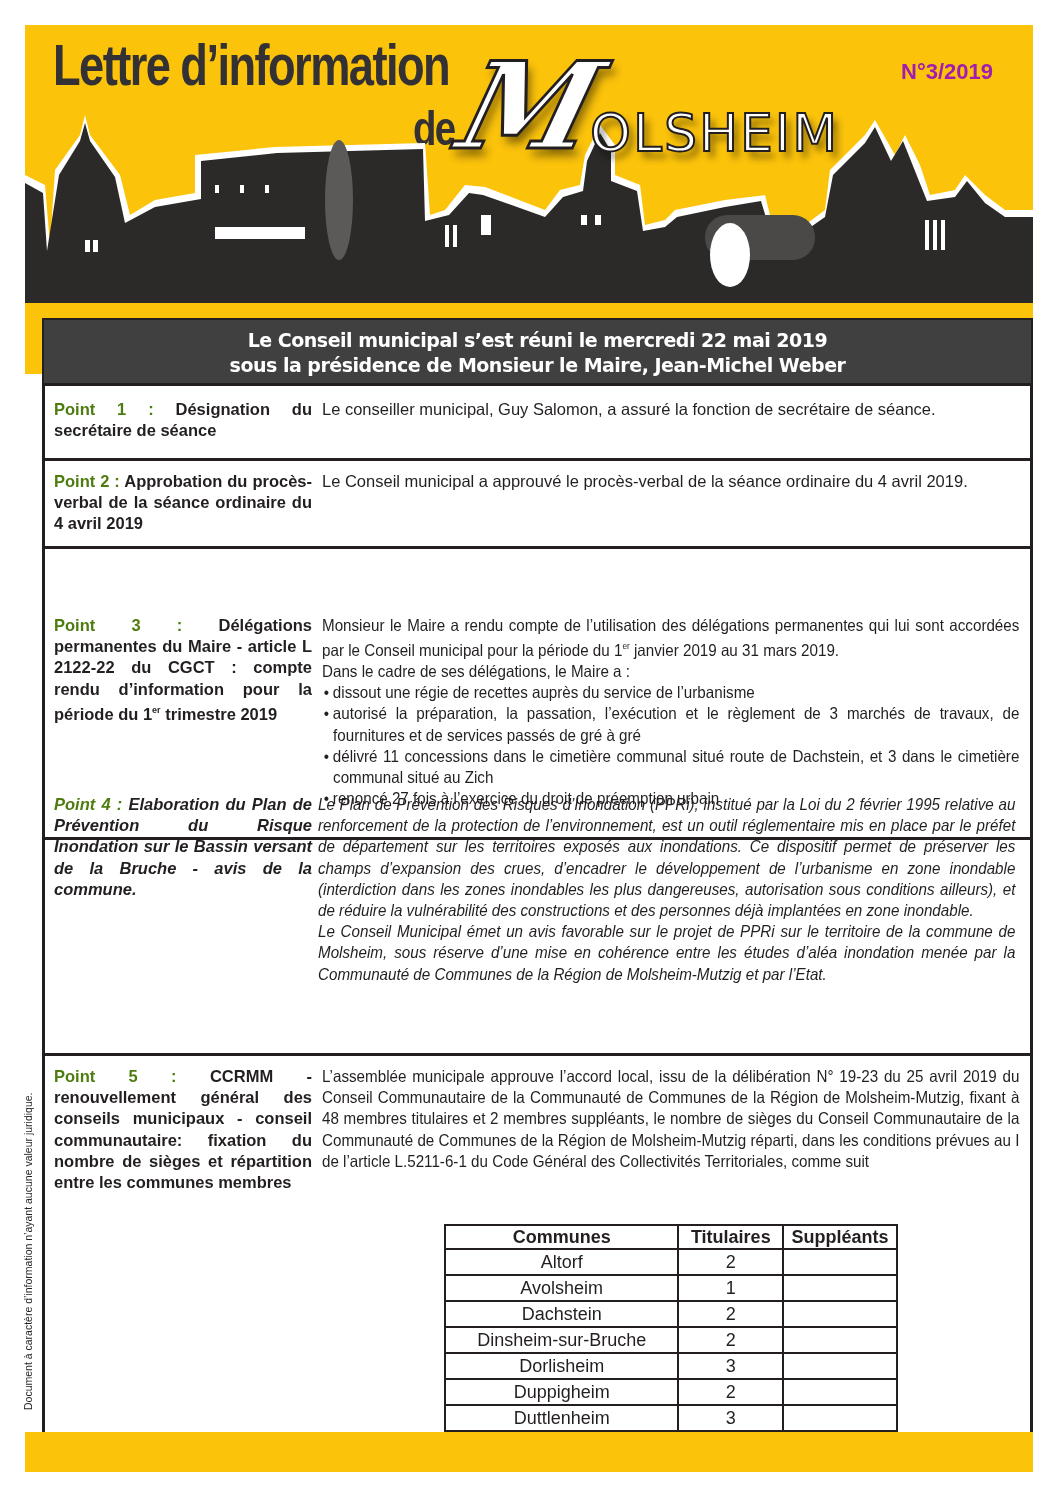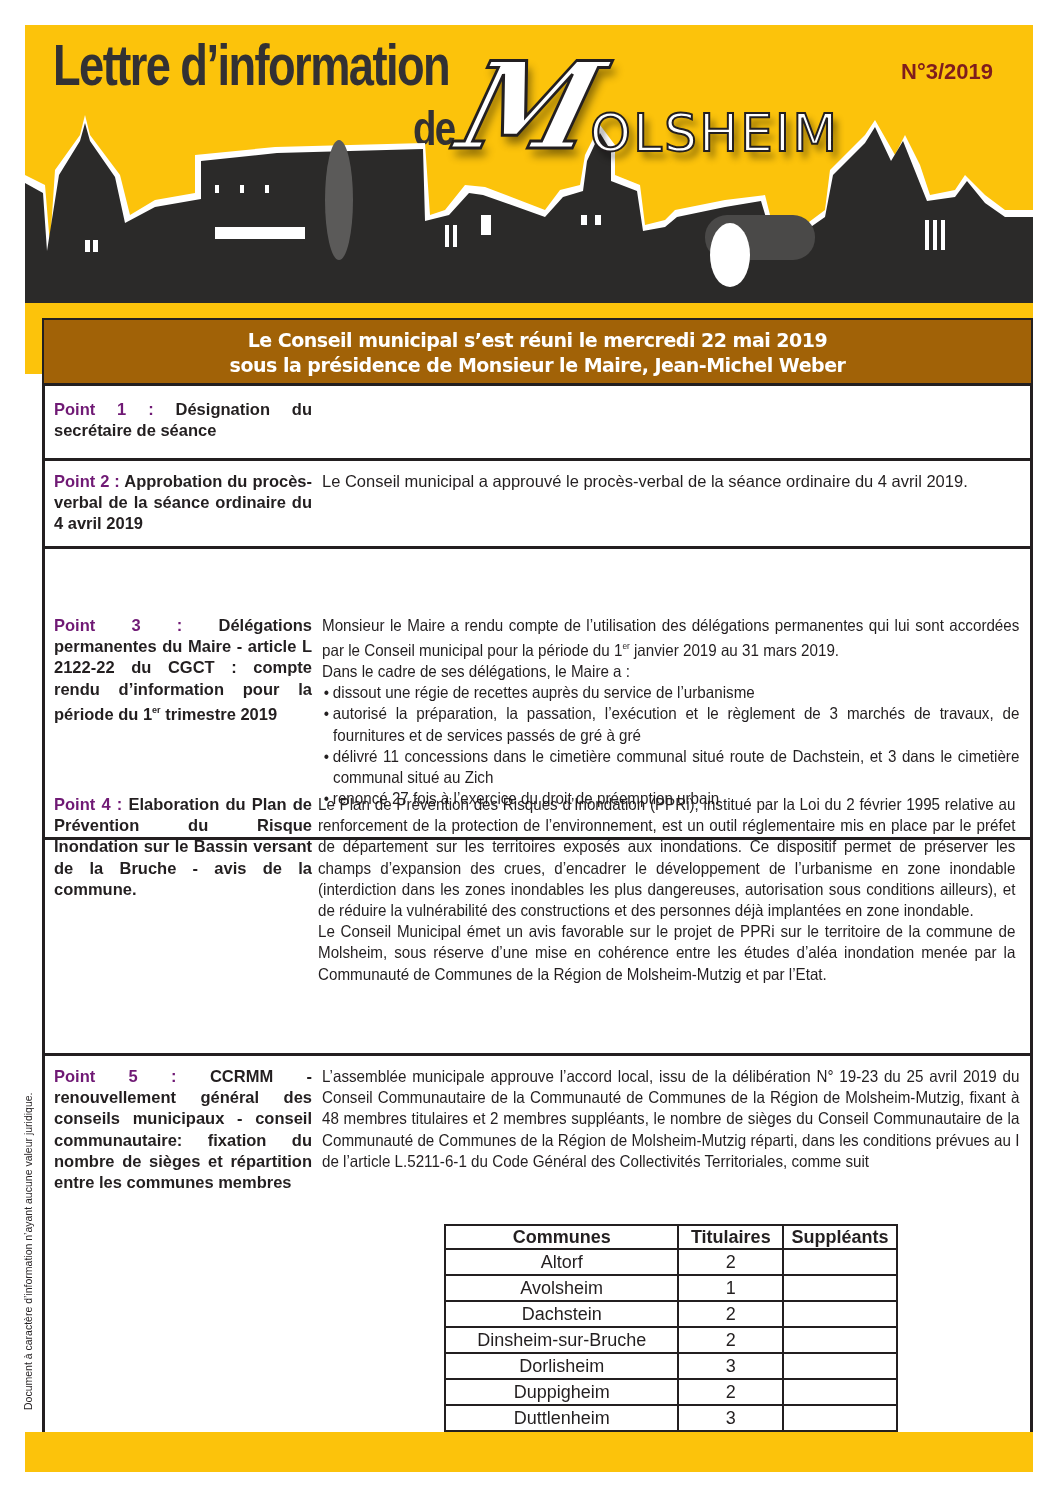--- a/index.html
+++ b/index.html
@@ -31,55 +31,55 @@
       transform: skewX(-15deg);
     }
     .banner-olsheim {
       position: absolute; left: 565px; top: 78px;
       font-family: "DejaVu Sans", sans-serif; font-size: 52px; letter-spacing: 2px;
       color: #ffffff; -webkit-text-stroke: 2px #231f20;
       text-shadow: 5px 7px 7px rgba(0,0,0,0.45);
     }
     .banner-issue {
       position: absolute; right: 40px; top: 34px;
-      font-weight: bold; font-size: 22px; color: #7f1d1d;
+      font-weight: bold; font-size: 22px; color: #a21caf;
     }
     .skyline { position: absolute; left: 0; top: 90px; width: 1008px; height: 188px; }
     .banner-site {
       position: absolute; right: 70px; bottom: 8px;
       font-size: 15px; font-weight: bold; color: #e6e6e6;
     }
     .banner-site .m { color: #fcc30b; font-family: "DejaVu Serif", serif; font-style: italic; }
     .banner-site .fr { color: #fcc30b; }
 
     
     .frame {
       position: absolute; left: 42px; top: 318px; width: 991px; height: 1152px;
       border-left: 3px solid #231f20; border-right: 3px solid #231f20; border-top: 3px solid #231f20;
     }
     .heading {
       position: absolute; left: 44px; top: 320px; width: 987px; height: 66px;
-      background: #a16207; color: #ffffff; text-align: center;
+      background: #404040; color: #ffffff; text-align: center;
       font-family: "DejaVu Sans", sans-serif; font-weight: bold;
       font-size: 19px; line-height: 25px; padding-top: 8px;
       border-bottom: 3px solid #231f20;
       letter-spacing: -0.5px;
     }
     .heading span { display: block; }
 
     .point {
       position: absolute; left: 44px; width: 987px;
       border-bottom: 3px solid #231f20;
     }
     .point-label {
       position: absolute; left: 10px; top: 10px; width: 258px;
       font-size: 16.5px; line-height: 21.2px; font-weight: bold; text-align: justify;
       color: #231f20;
     }
-    .point-num { color: #701a75; }
+    .point-num { color: #4d7c0f; }
     .point-text {
       position: absolute; left: 278px; top: 10px; width: 697px;
       font-size: 16.5px; line-height: 21.2px; text-align: justify; color: #231f20;
     }
     .point-text p { margin: 0; }
     .point-text ul { list-style: none; }
     .point-text li { padding-left: 12px; text-indent: -10px; }
     .point-text li::before { content: "\2022"; margin-right: 4px; }
     .narrow { transform: scaleX(0.92); transform-origin: left top; width: 758px; }
 
@@ -142,20 +142,21 @@
 <div class="heading">
   <span>Le Conseil municipal s’est réuni le mercredi 22 mai 2019</span>
   <span>sous la présidence de Monsieur le Maire, Jean-Michel Weber</span>
 </div>
 
 <div class="point" style="top:389px;height:72px;">
   <div class="point-label">
     <span class="point-num">Point 1 :</span>
     <span>Désignation du secrétaire de séance</span>
   </div>
+  <div class="point-text">Le conseiller municipal, Guy Salomon, a assuré la fonction de secrétaire de séance.</div>
 </div>
 
 <div class="point" style="top:461px;height:88px;">
   <div class="point-label">
     <span class="point-num">Point 2 :</span>
     <span>Approbation du procès-verbal de la séance ordinaire du 4 avril 2019</span>
   </div>
   <div class="point-text">Le Conseil municipal a approuvé le procès-verbal de la séance ordinaire du 4 avril 2019.</div>
 </div>
 
@@ -169,21 +170,21 @@
     <p>Dans le cadre de ses délégations, le Maire a :</p>
     <ul>
       <li>dissout une régie de recettes auprès du service de l’urbanisme</li>
       <li>autorisé la préparation, la passation, l’exécution et le règlement de 3 marchés de travaux, de fournitures et de services passés de gré à gré</li>
       <li>délivré 11 concessions dans le cimetière communal situé route de Dachstein, et 3 dans le cimetière communal situé au Zich</li>
       <li>renoncé 27 fois à l’exercice du droit de préemption urbain</li>
     </ul>
   </div>
 </div>
 
-<div class="point" style="top:784px;height:272px;">
+<div class="point" style="top:784px;height:272px;font-style:italic;">
   <div class="point-label">
     <span class="point-num">Point 4 :</span>
     <span>Elaboration du Plan de Prévention du Risque Inondation sur le Bassin versant de la Bruche - avis de la commune.</span>
   </div>
   <div class="point-text narrow" style="left:274px;">
     <p>Le Plan de Prévention des Risques d’Inondation (PPRi), institué par la Loi du 2 février 1995 relative au renforcement de la protection de l’environnement, est un outil réglementaire mis en place par le préfet de département sur les territoires exposés aux inondations. Ce dispositif permet de préserver les champs d’expansion des crues, d’encadrer le développement de l’urbanisme en zone inondable (interdiction dans les zones inondables les plus dangereuses, autorisation sous conditions ailleurs), et de réduire la vulnérabilité des constructions et des personnes déjà implantées en zone inondable.</p>
     <p>Le Conseil Municipal émet un avis favorable sur le projet de PPRi sur le territoire de la commune de Molsheim, sous réserve d’une mise en cohérence entre les études d’aléa inondation menée par la Communauté de Communes de la Région de Molsheim-Mutzig et par l’Etat.</p>
   </div>
 </div>
 

